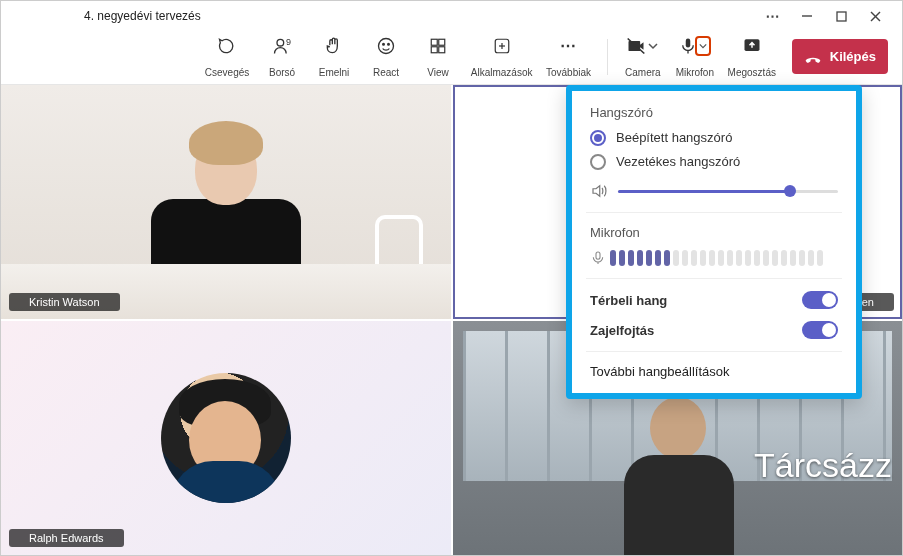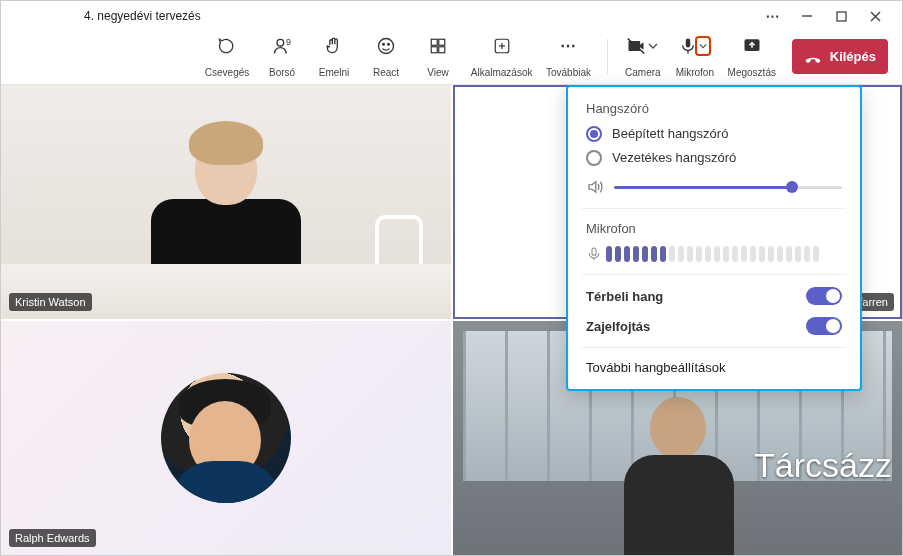--- a/index.html
+++ b/index.html
@@ -80,21 +80,21 @@
   overflow: hidden;
 }
 .tile.active { outline: 2px solid #6264a7; outline-offset: -2px; }
 .nametag {
   position: absolute;
   left: 8px;
   bottom: 8px;
   background: rgba(0,0,0,0.65);
   color: #fff;
   font-size: 11px;
-  padding: 3px 6px;
+  padding: 3px 20px;
   border-radius: 3px;
 }
 .big-overlay-text {
   position: absolute;
   right: 10px;
   bottom: 70px;
   color: #fff;
   font-size: 34px;
   text-shadow: 0 1px 3px rgba(0,0,0,0.6);
 }
@@ -123,21 +123,21 @@
 .t4-person{position:absolute;left:44%;bottom:0;}
 .t4-head{width:56px;height:62px;background:#c7a382;border-radius:50%;}
 .t4-body{width:110px;height:100px;background:#2a2a2a;border-radius:30px 30px 0 0;margin-top:-4px;margin-left:-26px;}
 
 .panel {
   position: absolute;
   left: 565px;
   top: 84px;
   width: 296px;
   background: #fff;
-  border: 2px solid #0ea5e9;
+  border: 6px solid #0ea5e9;
   box-shadow: 0 6px 20px rgba(0,0,0,0.18);
   border-radius: 4px;
   padding: 14px 18px 14px 18px;
   font-size: 13px;
   color: #333;
 }
 .panel h4 { font-size: 13px; font-weight: 400; color: #555; margin-bottom: 10px; }
 .radio { display: flex; align-items: flex-start; gap: 10px; margin: 8px 0; }
 .radio .r {
   width: 16px; height: 16px; border-radius: 50%; border: 2px solid #888;

